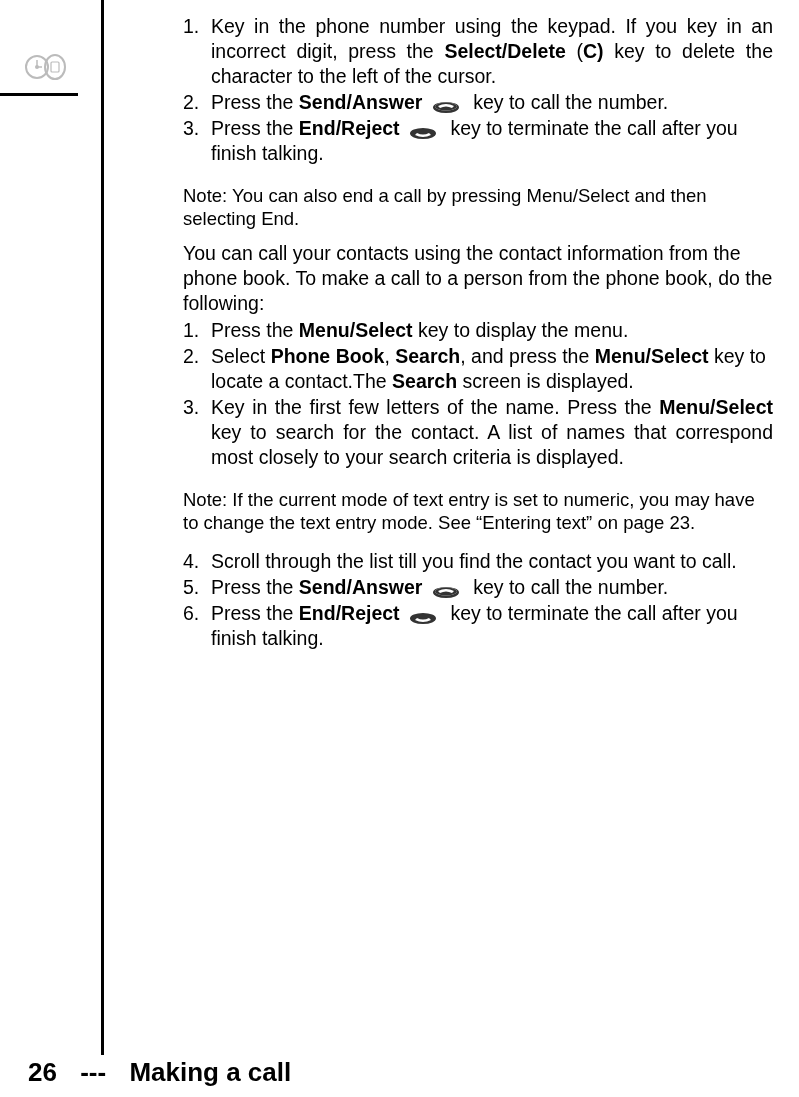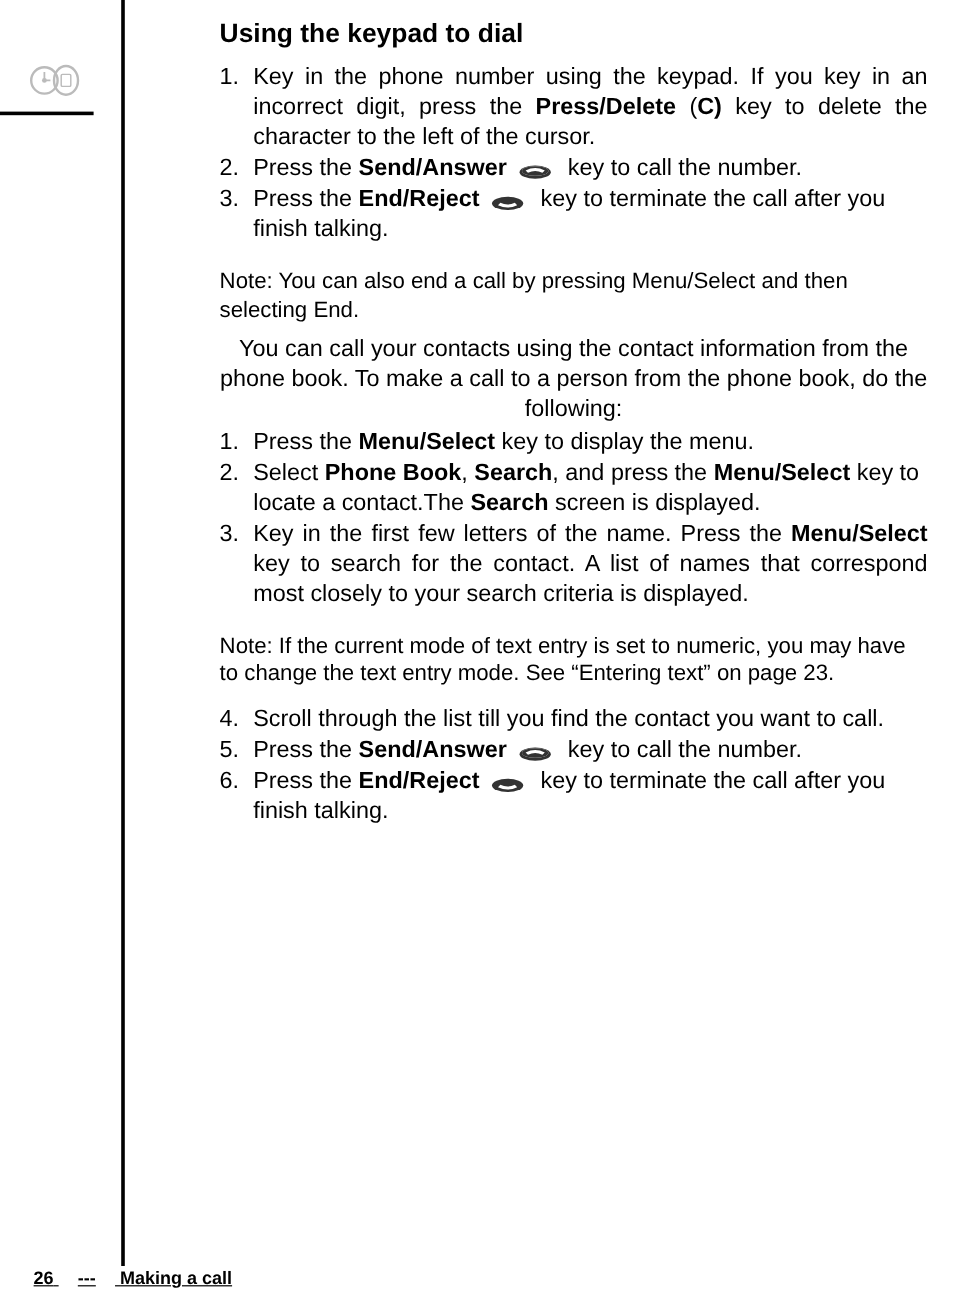--- a/index.html
+++ b/index.html
@@ -61,64 +61,62 @@
       left: -28px;
     }
     li.justify .txt { text-align: justify; display: block; }
     .note {
       font-weight: normal;
       font-size: 18.5px;
       margin-top: 18px;
       margin-bottom: 10px;
       line-height: 1.28;
     }
-    .para { margin-bottom: 2px; text-align: center; }
+    .para { margin-bottom: 2px; }
     .b { font-weight: bold; }
     .phone-icon {
       display: inline-block;
       vertical-align: middle;
       width: 28px;
       height: 15px;
       position: relative;
       margin: 0 8px 0 4px;
     }
     .footer {
       position: absolute;
       left: 28px;
       top: 1057px;
-      font-size: 15px;
+      font-size: 26px;
       font-weight: bold;
-      text-decoration: underline;
     }
     .footer .dash { margin: 0 16px; }
   </style>
 </head>
 <body>
 
 <svg class="sidebar-icon" viewBox="0 0 42 30">
   <ellipse cx="12" cy="15" rx="11" ry="11" fill="none" stroke="#bbb" stroke-width="2"></ellipse>
   <circle cx="12" cy="15" r="2" fill="#bbb"></circle>
   <line x1="12" y1="15" x2="12" y2="8" stroke="#bbb" stroke-width="1.5"></line>
   <line x1="12" y1="15" x2="17" y2="15" stroke="#bbb" stroke-width="1.5"></line>
   <ellipse cx="30" cy="15" rx="10" ry="12" fill="none" stroke="#bbb" stroke-width="2"></ellipse>
   <rect x="26" y="10" width="8" height="10" rx="1" fill="none" stroke="#bbb" stroke-width="1.2"></rect>
 </svg>
 
 <div class="hrule-tab"></div>
 <div class="vrule"></div>
 
 <div class="content">
 
-  <h2>Using the keypad to dial</h2>
 
   <ol>
     <li class="justify">
       <span class="num">1.</span>
       <span class="txt">
-        <span>Key in the phone number using the keypad. If you key in an incorrect digit, press the </span><span class="b">Press/Delete</span><span> (</span><span class="b">C)</span><span> key to delete the character to the left of the cursor.</span>
+        <span>Key in the phone number using the keypad. If you key in an incorrect digit, press the </span><span class="b">Select/Delete</span><span> (</span><span class="b">C)</span><span> key to delete the character to the left of the cursor.</span>
       </span>
     </li>
     <li>
       <span class="num">2.</span>
       <span>Press the </span><span class="b">Send/Answer</span>
       <span class="phone-icon"><svg viewBox="0 0 28 15">
             <ellipse cx="14" cy="7.5" rx="13" ry="5.5" fill="#333"></ellipse>
             <ellipse cx="14" cy="6.5" rx="11" ry="4" fill="#fff"></ellipse>
             <ellipse cx="14" cy="6.5" rx="11" ry="4" fill="#333"></ellipse>
             <path d="M6 6 Q14 2 22 6 L20 8 Q14 5 8 8 Z" fill="#fff"></path>

